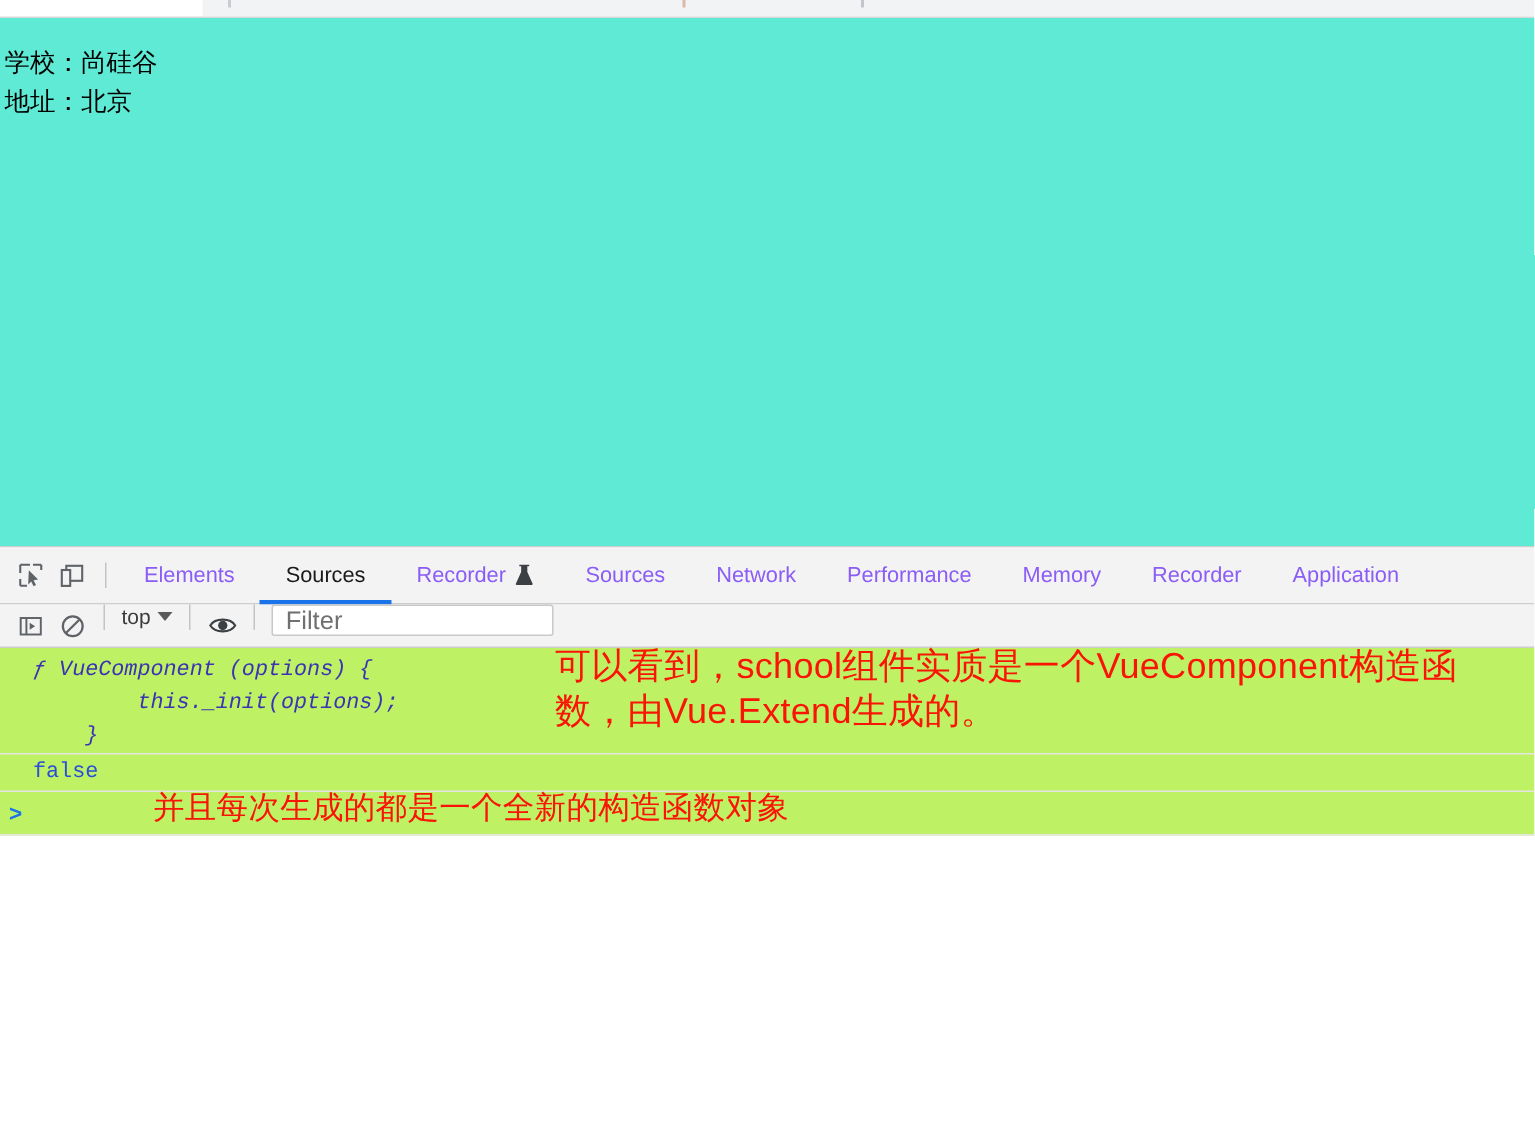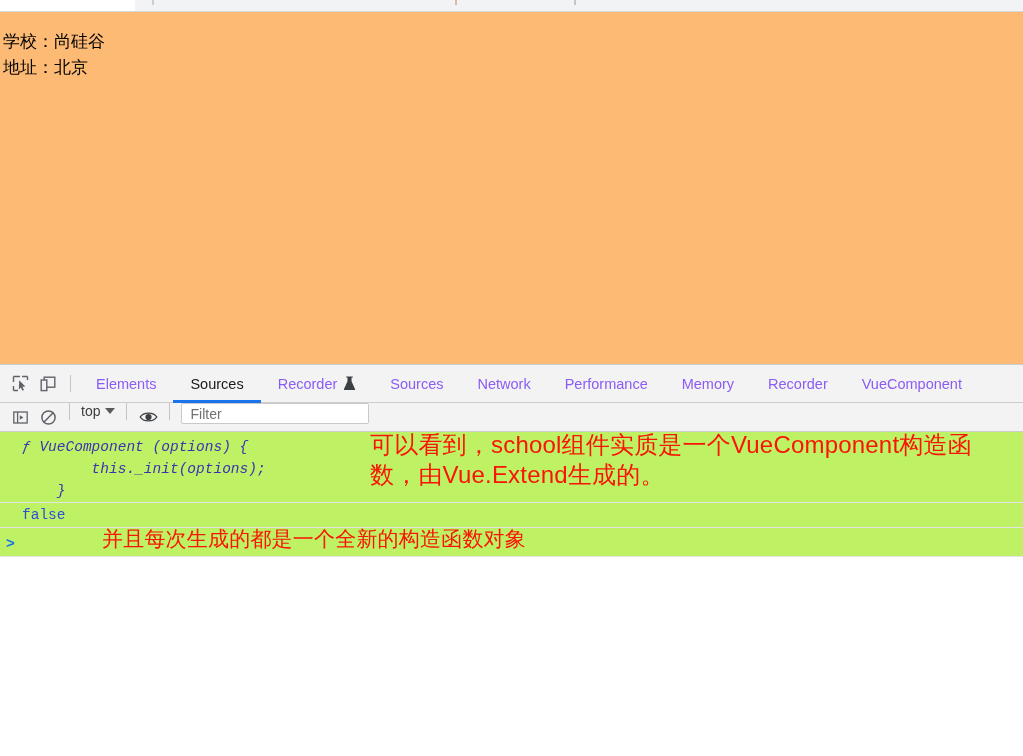--- a/index.html
+++ b/index.html
@@ -49,21 +49,21 @@
     height: 1px;
     background: #d8d8d8;
   }
 
   
   #page-viewport {
     position: absolute;
     left: 0; top: 12px;
     width: 1023px;
     height: 352px;
-    background: #fdba74;
+    background: #5eead4;
   }
   .page-line {
     position: absolute;
     left: 3px;
     font-family: "Liberation Sans", sans-serif;
     font-size: 17px;
     line-height: 1;
     color: #000000;
     white-space: nowrap;
   }
@@ -157,21 +157,21 @@
     border-top: 6px solid #5a5a5a;
   }
   #filter-input {
     margin-left: 4px;
     width: 188px;
     height: 21px;
     background: #ffffff;
     border: 1px solid #c9c9c9;
     border-radius: 2px;
     font-family: "Liberation Sans", sans-serif;
-    font-size: 14px;
+    font-size: 17px;
     color: #4c1d95;
     padding: 0 0 0 8px;
     box-sizing: border-box;
     outline: none;
   }
   #filter-input::placeholder { color: #707070; opacity: 1; }
 
   
   #console-output {
     position: relative;
@@ -308,21 +308,21 @@
     <div class="dt-tab">
       <span>Performance</span>
     </div>
     <div class="dt-tab">
       <span>Memory</span>
     </div>
     <div class="dt-tab">
       <span>Recorder</span>
     </div>
     <div class="dt-tab">
-      <span>VueComponent</span>
+      <span>Application</span>
     </div>
   </div>
 
   <div id="console-toolbar">
 
     <div class="tool-icon-btn">
       <svg width="17" height="17" viewBox="0 0 17 17">
         <rect x="1.8" y="3.0" width="13.4" height="11.0" stroke="#5f6368" stroke-width="1.3" fill="none"></rect>
         <line x1="5.6" y1="3.0" x2="5.6" y2="14.0" stroke="#5f6368" stroke-width="1.3"></line>
         <path d="M7.8 6.2 L11.4 8.5 L7.8 10.8 Z" fill="#5f6368"></path>

